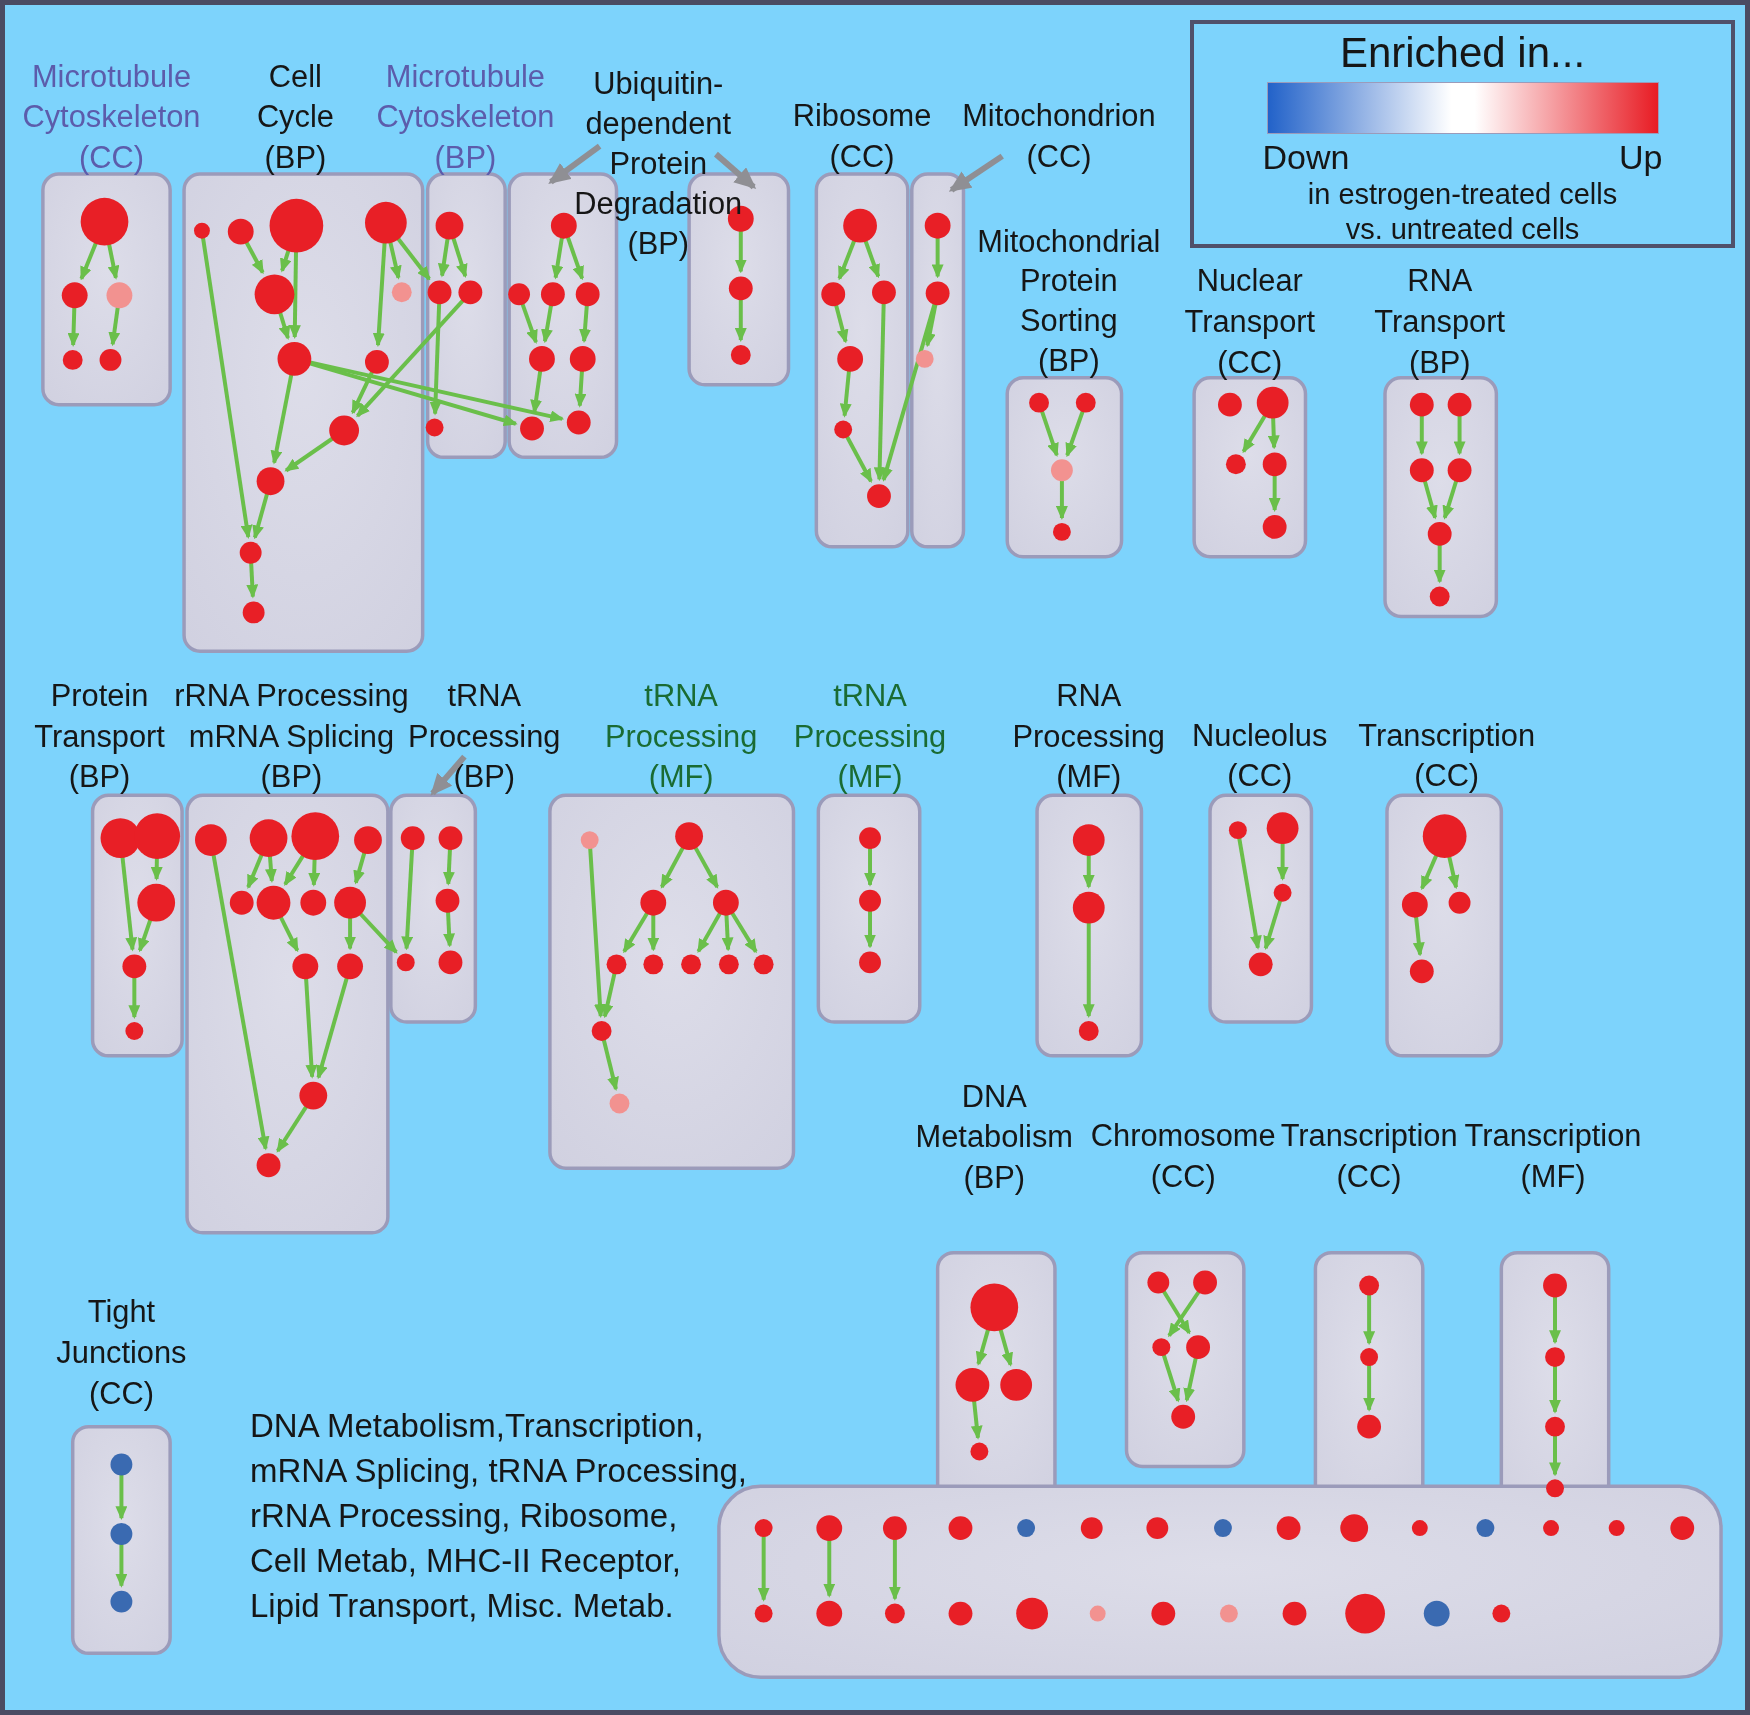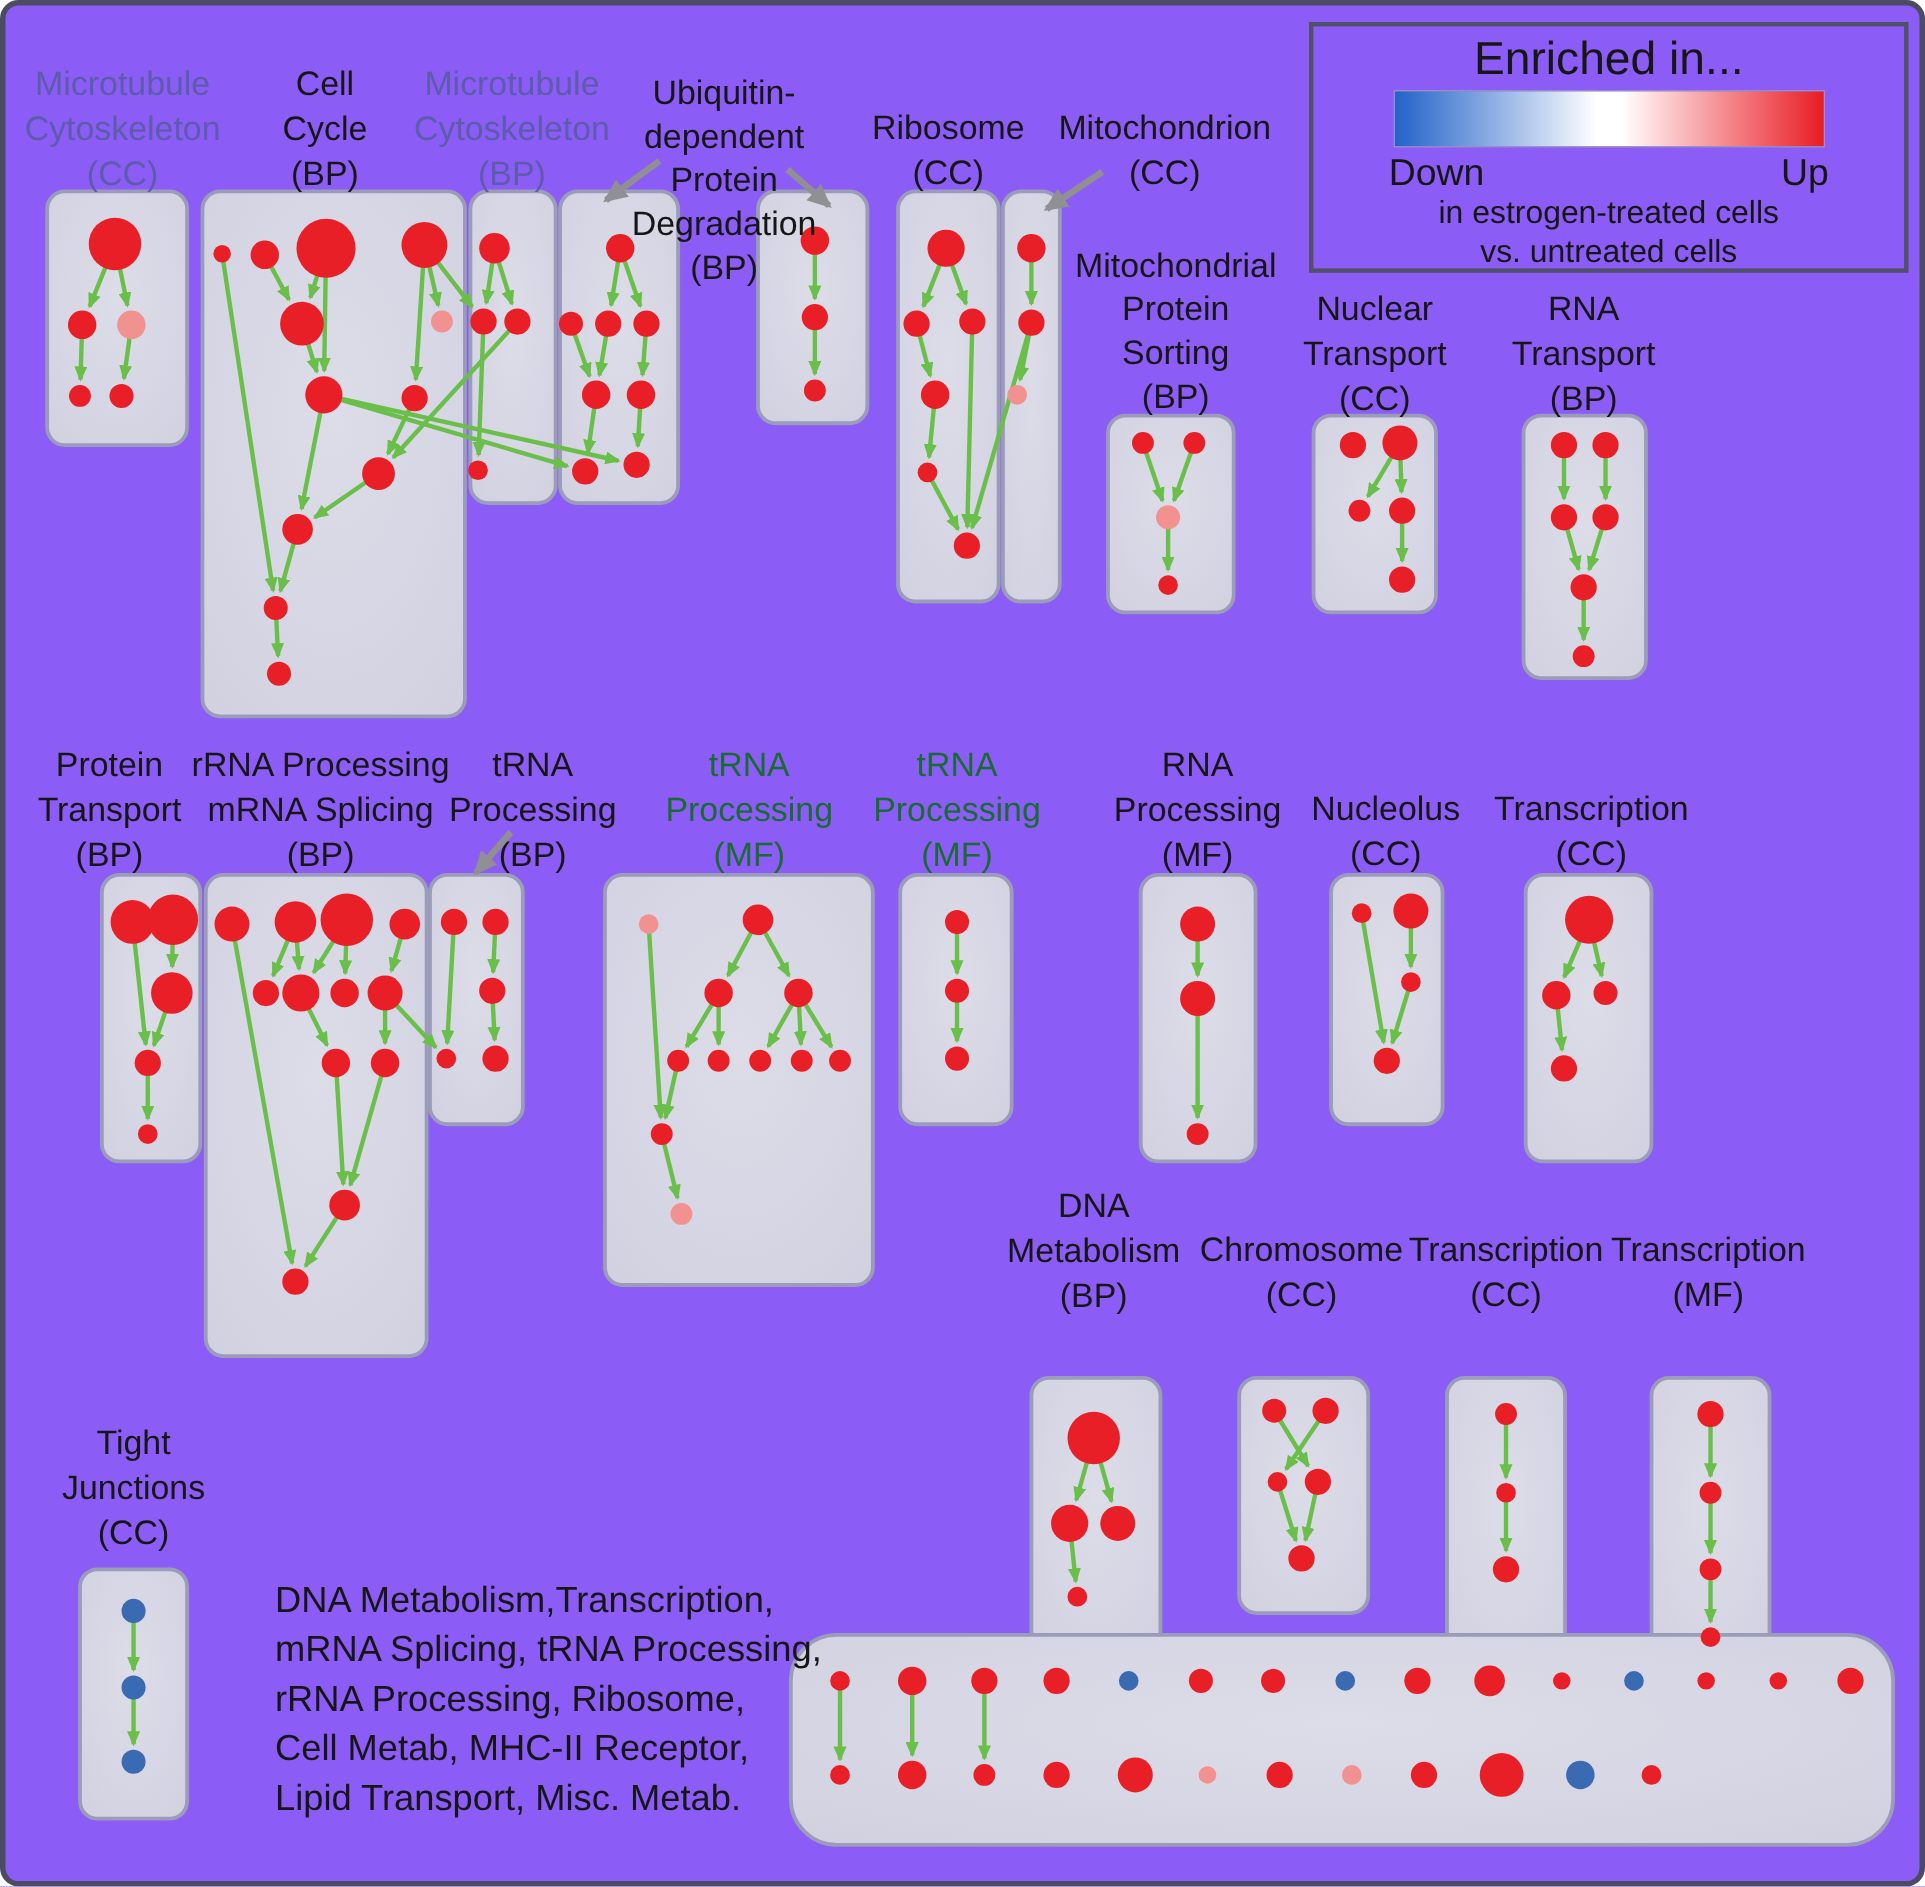--- a/index.html
+++ b/index.html
@@ -11,26 +11,26 @@
   #net-svg{position:absolute;left:0;top:0;width:100%;height:100%;}
   #net-svg text{font-family:"Liberation Sans","DejaVu Sans",sans-serif;}
   .legend{
     position:absolute;left:1185px;top:15px;width:545px;height:228px;
     border:4px solid #50506a;box-sizing:border-box;text-align:center;color:#161616;
   }
   .legend-title{font-size:42px;margin-top:5px;}
   .legend-bar{width:392px;height:52px;margin:5px auto 4px;border:1px solid #9b9bba;box-sizing:border-box;}
   .legend-du{display:flex;justify-content:space-between;width:400px;margin:0 auto;font-size:34px;gap:28px;}
   .legend-line{font-size:29px;line-height:35px;}
-  .misc-text{position:absolute;left:245px;top:1398px;font-size:33px;line-height:45px;color:#161616;white-space:nowrap;margin-top:28px;}
+  .misc-text{position:absolute;left:245px;top:1398px;font-size:33px;line-height:45px;color:#161616;white-space:nowrap;}
 </style>
 </head>
 <body>
 
-<div class="figure" style="background: #8b5cf6; border-color: rgb(75, 75, 99); border-radius: 17px;">
+<div class="figure" style="background: #7dd3fc; border-color: rgb(75, 75, 99);">
 
   <svg id="net-svg" viewBox="0 0 1750 1715">
       <defs>
         <marker id="ag" viewBox="0 0 14 12" refX="12" refY="6" markerWidth="14" markerHeight="12" markerUnits="userSpaceOnUse" orient="auto">
           <path d="M0,0 L14,6 L0,12 Z" fill="#6abf4a"></path>
         </marker>
         <marker id="agray" viewBox="0 0 20 18" refX="17" refY="9" markerWidth="22" markerHeight="20" markerUnits="userSpaceOnUse" orient="auto">
           <path d="M0,0 L20,9 L0,18 Z" fill="#8f8f94"></path>
         </marker>
         <radialGradient id="boxg" cx="50%" cy="42%" r="85%">

